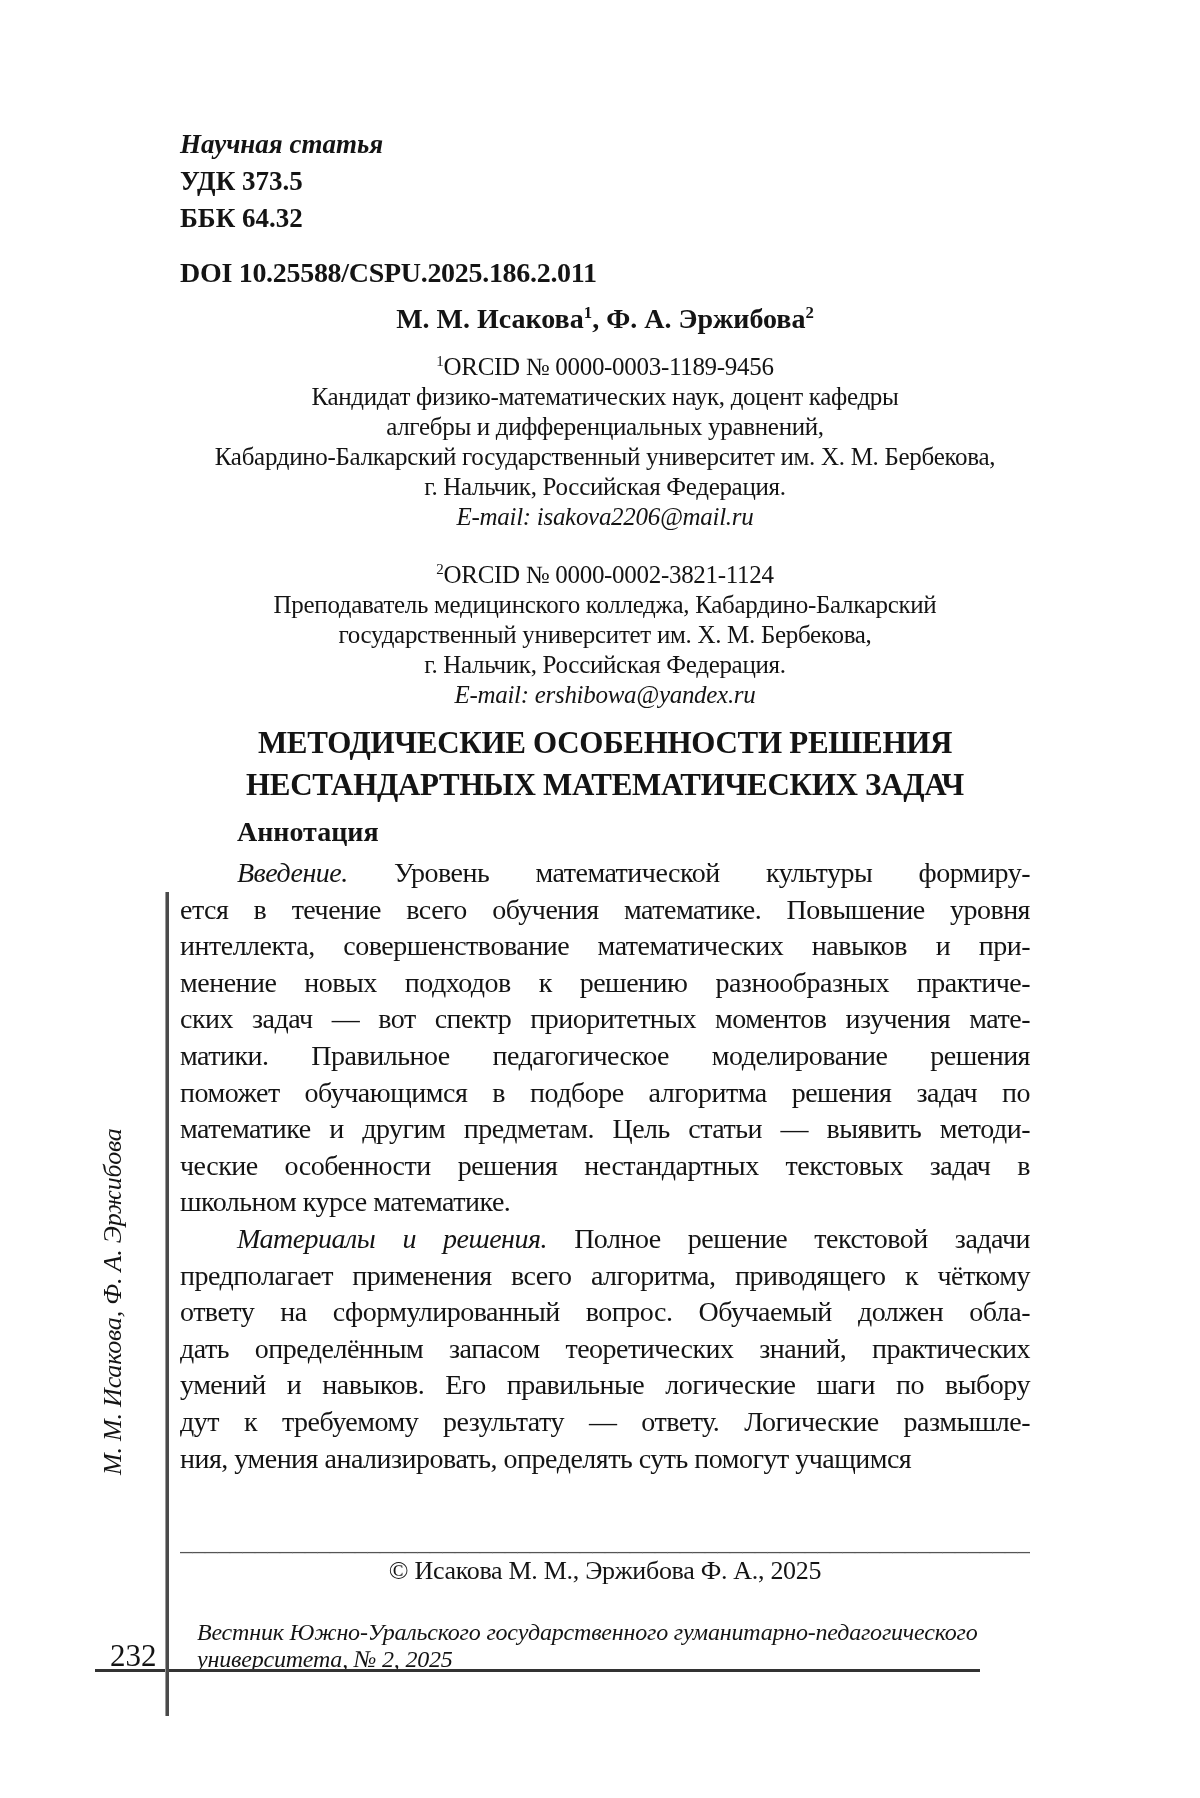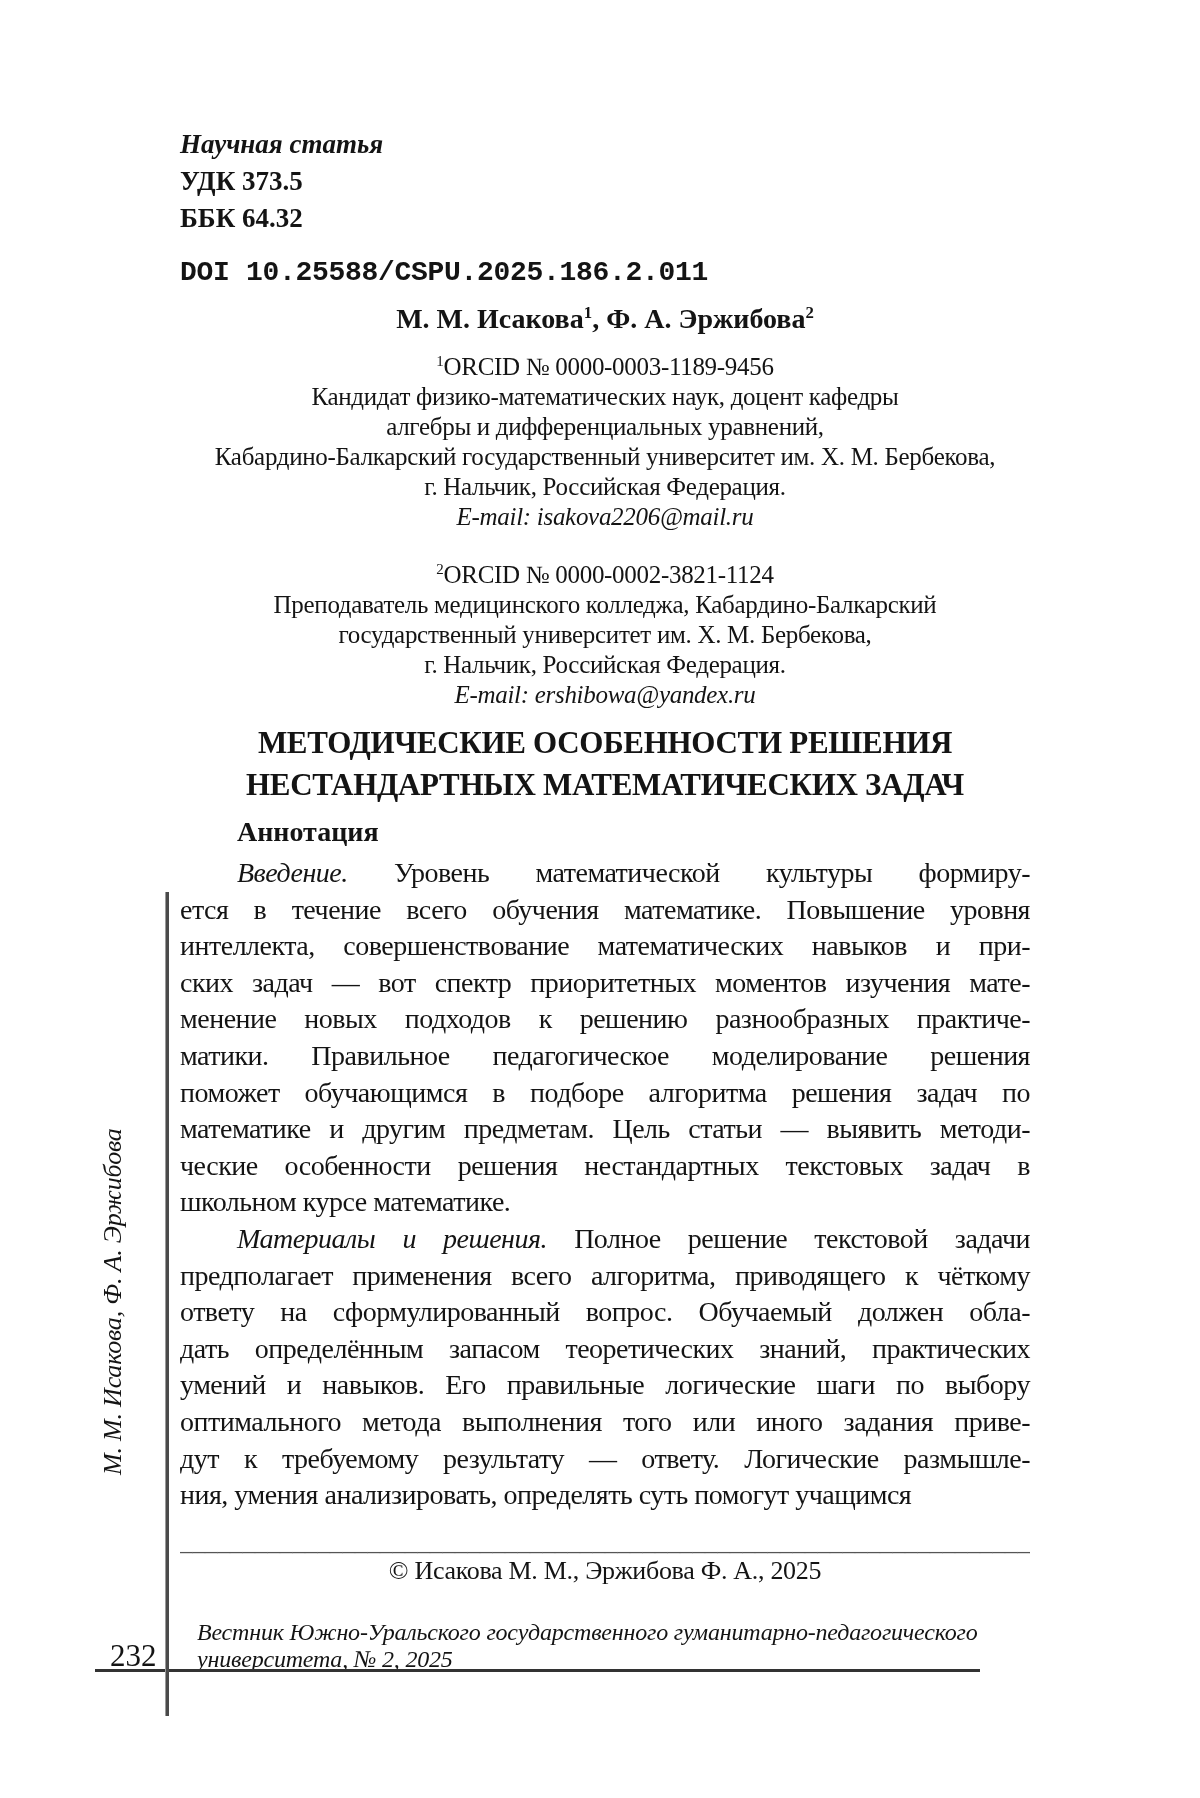--- a/index.html
+++ b/index.html
@@ -18,21 +18,21 @@
   .justify .line.last { text-align-last:left; }
   .justify .line.first { text-indent:57px; }
   sup { font-size:0.6em; line-height:0; vertical-align:super; }
 
   
   .head-meta { position:absolute; left:180px; top:126px; font-size:27px; font-weight:bold; line-height:37px; }
   .head-meta .article-type { font-style:italic; }
 
   .doi-line {
     position:absolute; left:180px; top:257px;
-    font-family:Liberation Mono, monospace;
+    font-family:Liberation Serif, serif;
     font-weight:bold; font-size:28px; letter-spacing:-0.3px;
   }
 
   .authors-line {
     position:absolute; left:180px; top:303px; width:850px;
     text-align:center; font-weight:bold; font-size:28px;
   }
 
   .affil { position:absolute; left:180px; width:850px; font-size:25px; line-height:30px; letter-spacing:-0.3px; }
   .affil-1 { top:352px; }
@@ -114,36 +114,35 @@
       <div class="line first">МЕТОДИЧЕСКИЕ ОСОБЕННОСТИ РЕШЕНИЯ</div>
       <div class="line last">НЕСТАНДАРТНЫХ МАТЕМАТИЧЕСКИХ ЗАДАЧ</div>
     </div>
 
   <div class="abstract-heading">Аннотация</div>
 
   <div class="body-par par-1 justify">
       <div class="line first"><i>Введение.</i> Уровень математической культуры формиру-</div>
       <div class="line">ется в течение всего обучения математике. Повышение уровня</div>
       <div class="line">интеллекта, совершенствование математических навыков и при-</div>
+      <div class="line">менение новых подходов к решению разнообразных практиче-</div>
       <div class="line">ских задач — вот спектр приоритетных моментов изучения мате-</div>
-      <div class="line">менение новых подходов к решению разнообразных практиче-</div>
       <div class="line">матики. Правильное педагогическое моделирование решения</div>
       <div class="line">поможет обучающимся в подборе алгоритма решения задач по</div>
       <div class="line">математике и другим предметам. Цель статьи — выявить методи-</div>
       <div class="line">ческие особенности решения нестандартных текстовых задач в</div>
       <div class="line last">школьном курсе математике.</div>
     </div>
 
   <div class="body-par par-2 justify">
       <div class="line first"><i>Материалы и решения.</i> Полное решение текстовой задачи</div>
       <div class="line">предполагает применения всего алгоритма, приводящего к чёткому</div>
       <div class="line">ответу на сформулированный вопрос. Обучаемый должен обла-</div>
       <div class="line">дать определённым запасом теоретических знаний, практических</div>
       <div class="line">умений и навыков. Его правильные логические шаги по выбору</div>
-      <div class="line">оптимального метода выполнения того или иного задания приве-</div>
       <div class="line">дут к требуемому результату — ответу. Логические размышле-</div>
       <div class="line last">ния, умения анализировать, определять суть помогут учащимся</div>
     </div>
 
   <div class="copyright-sep">______________________________________________________________________</div>
 
   <div class="copyright-line">© Исакова М. М., Эржибова Ф. А., 2025</div>
 
   <div class="journal-footer lines">
       <div class="line first">Вестник Южно-Уральского государственного гуманитарно-педагогического</div>

